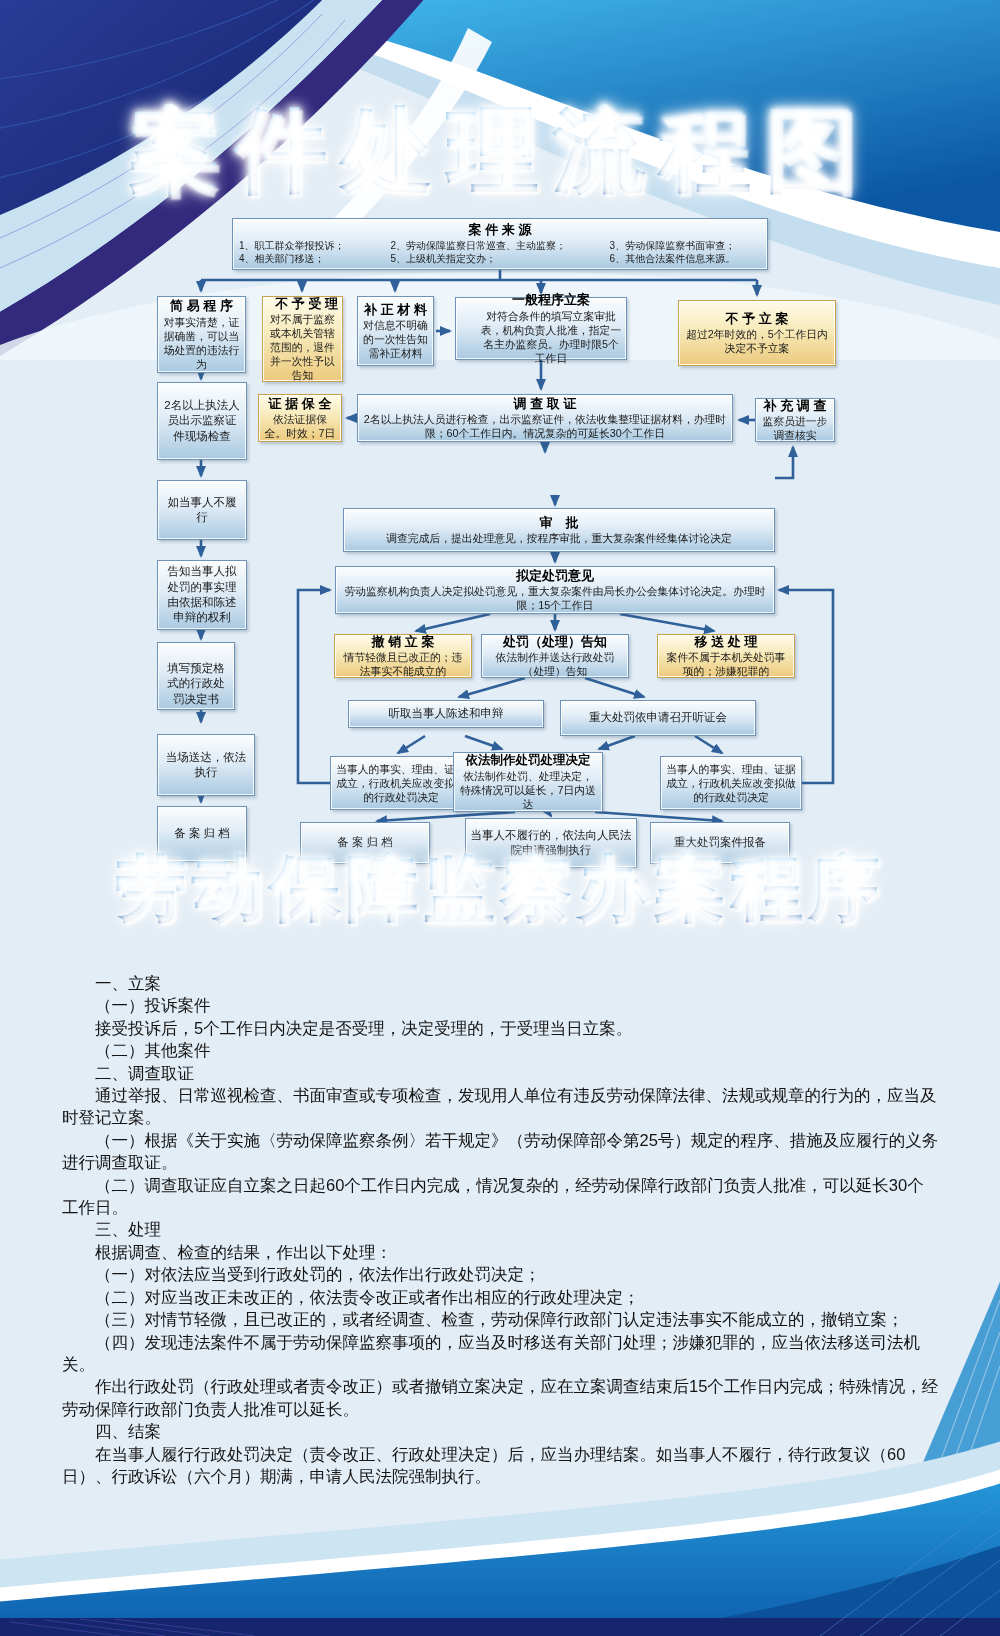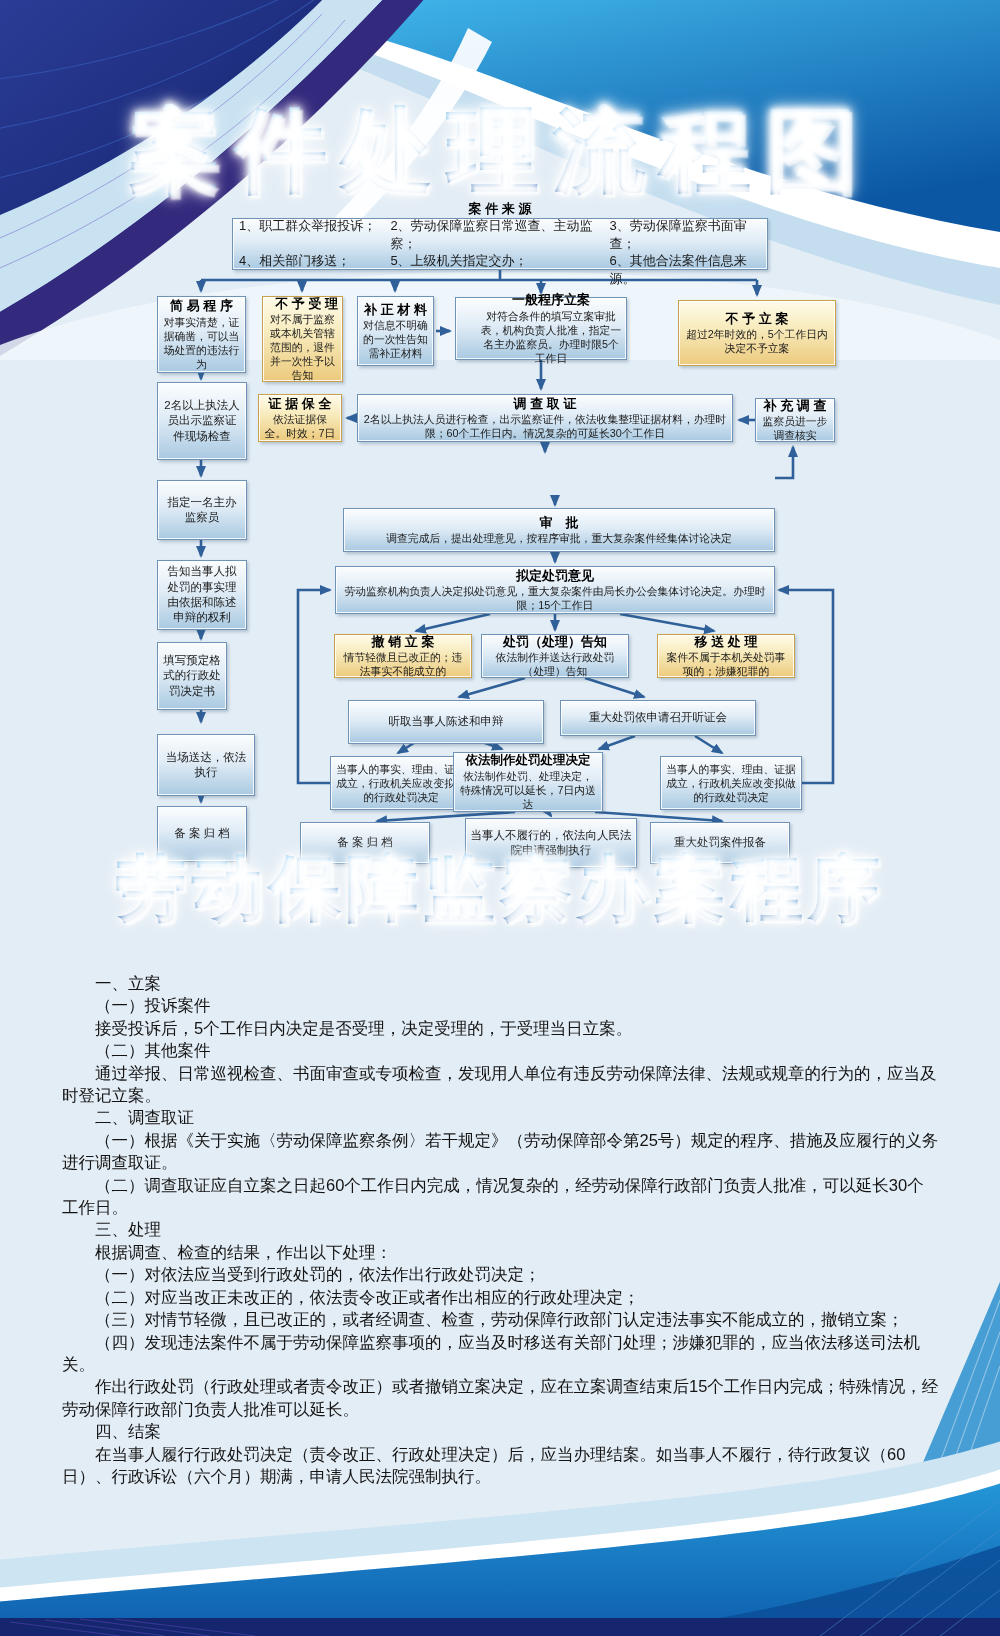--- a/index.html
+++ b/index.html
@@ -34,21 +34,21 @@
   }
   .fbox.yellow{
     border-color:#c9a14d;
     background:linear-gradient(180deg,#fefbe9 0%,#f8ecbf 40%,#ecca7d 100%);
   }
   .bt{font-weight:bold;font-size:13px;line-height:1.25;color:#000;white-space:nowrap;}
   .bx{font-size:10.8px;line-height:1.3;}
   .bx-lg{font-size:11.5px;line-height:1.34;}
   #src-items{
     display:grid;grid-template-columns:29% 42% 29%;width:100%;
-    font-size:13px;line-height:1.35;text-align:left;padding:0 6px;box-sizing:border-box;
+    font-size:10px;line-height:1.35;text-align:left;padding:0 6px;box-sizing:border-box;
   }
   #procedure{
     position:absolute; left:62px; top:972px; width:878px; z-index:2;
     font-size:16.5px; line-height:22.4px; color:#141414; font-weight:500;
   }
   #procedure p{margin:0; text-indent:2em;}
 </style>
 </head>
 <body>
 
@@ -172,26 +172,26 @@
   </div>
   <div class="fbox yellow" style="left:678px;top:300px;width:158px;height:66px;">
     <div class="bt">不 予 立 案</div>
     <div class="bx">超过2年时效的，5个工作日内决定不予立案</div>
   </div>
 
   <div class="fbox" style="left:157px;top:382px;width:90px;height:78px;">
     <div class="bx bx-lg">2名以上执法人员出示监察证件现场检查</div>
   </div>
   <div class="fbox" style="left:157px;top:480px;width:90px;height:60px;">
-    <div class="bx bx-lg">指定一名主办监察员</div>
+    <div class="bx bx-lg">如当事人不履行</div>
   </div>
   <div class="fbox" style="left:157px;top:560px;width:90px;height:70px;align-items:center;">
     <div class="bx bx-lg">告知当事人拟处罚的事实理由依据和陈述申辩的权利</div>
   </div>
-  <div class="fbox" style="left:157px;top:642px;width:70px;height:68px;">
+  <div class="fbox" style="left:157px;top:642px;width:78px;height:68px;justify-content:flex-end;">
     <div class="bx bx-lg">填写预定格式的行政处罚决定书</div>
   </div>
   <div class="fbox" style="left:157px;top:734px;width:98px;height:62px;align-items:center;">
     <div class="bx bx-lg">当场送达，依法执行</div>
   </div>
   <div class="fbox" style="left:157px;top:806px;width:90px;height:56px;">
     <div class="bx bx-lg">备 案 归 档</div>
   </div>
 
   <div class="fbox yellow" style="left:258px;top:394px;width:84px;height:48px;">
@@ -222,21 +222,21 @@
   </div>
   <div class="fbox" style="left:481px;top:634px;width:148px;height:44px;text-align:center;">
     <div class="bt">处罚（处理）告知</div>
     <div class="bx">依法制作并送达行政处罚（处理）告知</div>
   </div>
   <div class="fbox yellow" style="left:657px;top:634px;width:138px;height:44px;">
     <div class="bt">移 送 处 理</div>
     <div class="bx">案件不属于本机关处罚事项的；涉嫌犯罪的</div>
   </div>
 
-  <div class="fbox" style="left:348px;top:700px;width:196px;height:44px;">
+  <div class="fbox" style="left:348px;top:700px;width:196px;height:28px;">
     <div class="bx bx-lg">听取当事人陈述和申辩</div>
   </div>
   <div class="fbox" style="left:560px;top:700px;width:196px;height:36px;">
     <div class="bx bx-lg">重大处罚依申请召开听证会</div>
   </div>
 
   <div class="fbox" style="left:330px;top:756px;width:142px;height:54px;">
     <div class="bx">当事人的事实、理由、证据成立，行政机关应改变拟做的行政处罚决定</div>
   </div>
   <div class="fbox" style="left:453px;top:752px;width:150px;height:60px;">
@@ -255,22 +255,22 @@
   </div>
   <div class="fbox" style="left:650px;top:822px;width:140px;height:42px;">
     <div class="bx bx-lg">重大处罚案件报备</div>
   </div>
 
   <div id="procedure">
     <p>一、立案</p>
     <p>（一）投诉案件</p>
     <p>接受投诉后，5个工作日内决定是否受理，决定受理的，于受理当日立案。</p>
     <p>（二）其他案件</p>
+    <p>二、调查取证</p>
     <p>通过举报、日常巡视检查、书面审查或专项检查，发现用人单位有违反劳动保障法律、法规或规章的行为的，应当及时登记立案。</p>
-    <p>二、调查取证</p>
     <p>（一）根据《关于实施〈劳动保障监察条例〉若干规定》（劳动保障部令第25号）规定的程序、措施及应履行的义务进行调查取证。</p>
     <p>（二）调查取证应自立案之日起60个工作日内完成，情况复杂的，经劳动保障行政部门负责人批准，可以延长30个工作日。</p>
     <p>三、处理</p>
     <p>根据调查、检查的结果，作出以下处理：</p>
     <p>（一）对依法应当受到行政处罚的，依法作出行政处罚决定；</p>
     <p>（二）对应当改正未改正的，依法责令改正或者作出相应的行政处理决定；</p>
     <p>（三）对情节轻微，且已改正的，或者经调查、检查，劳动保障行政部门认定违法事实不能成立的，撤销立案；</p>
     <p>（四）发现违法案件不属于劳动保障监察事项的，应当及时移送有关部门处理；涉嫌犯罪的，应当依法移送司法机关。</p>
     <p>作出行政处罚（行政处理或者责令改正）或者撤销立案决定，应在立案调查结束后15个工作日内完成；特殊情况，经劳动保障行政部门负责人批准可以延长。</p>
     <p>四、结案</p>

